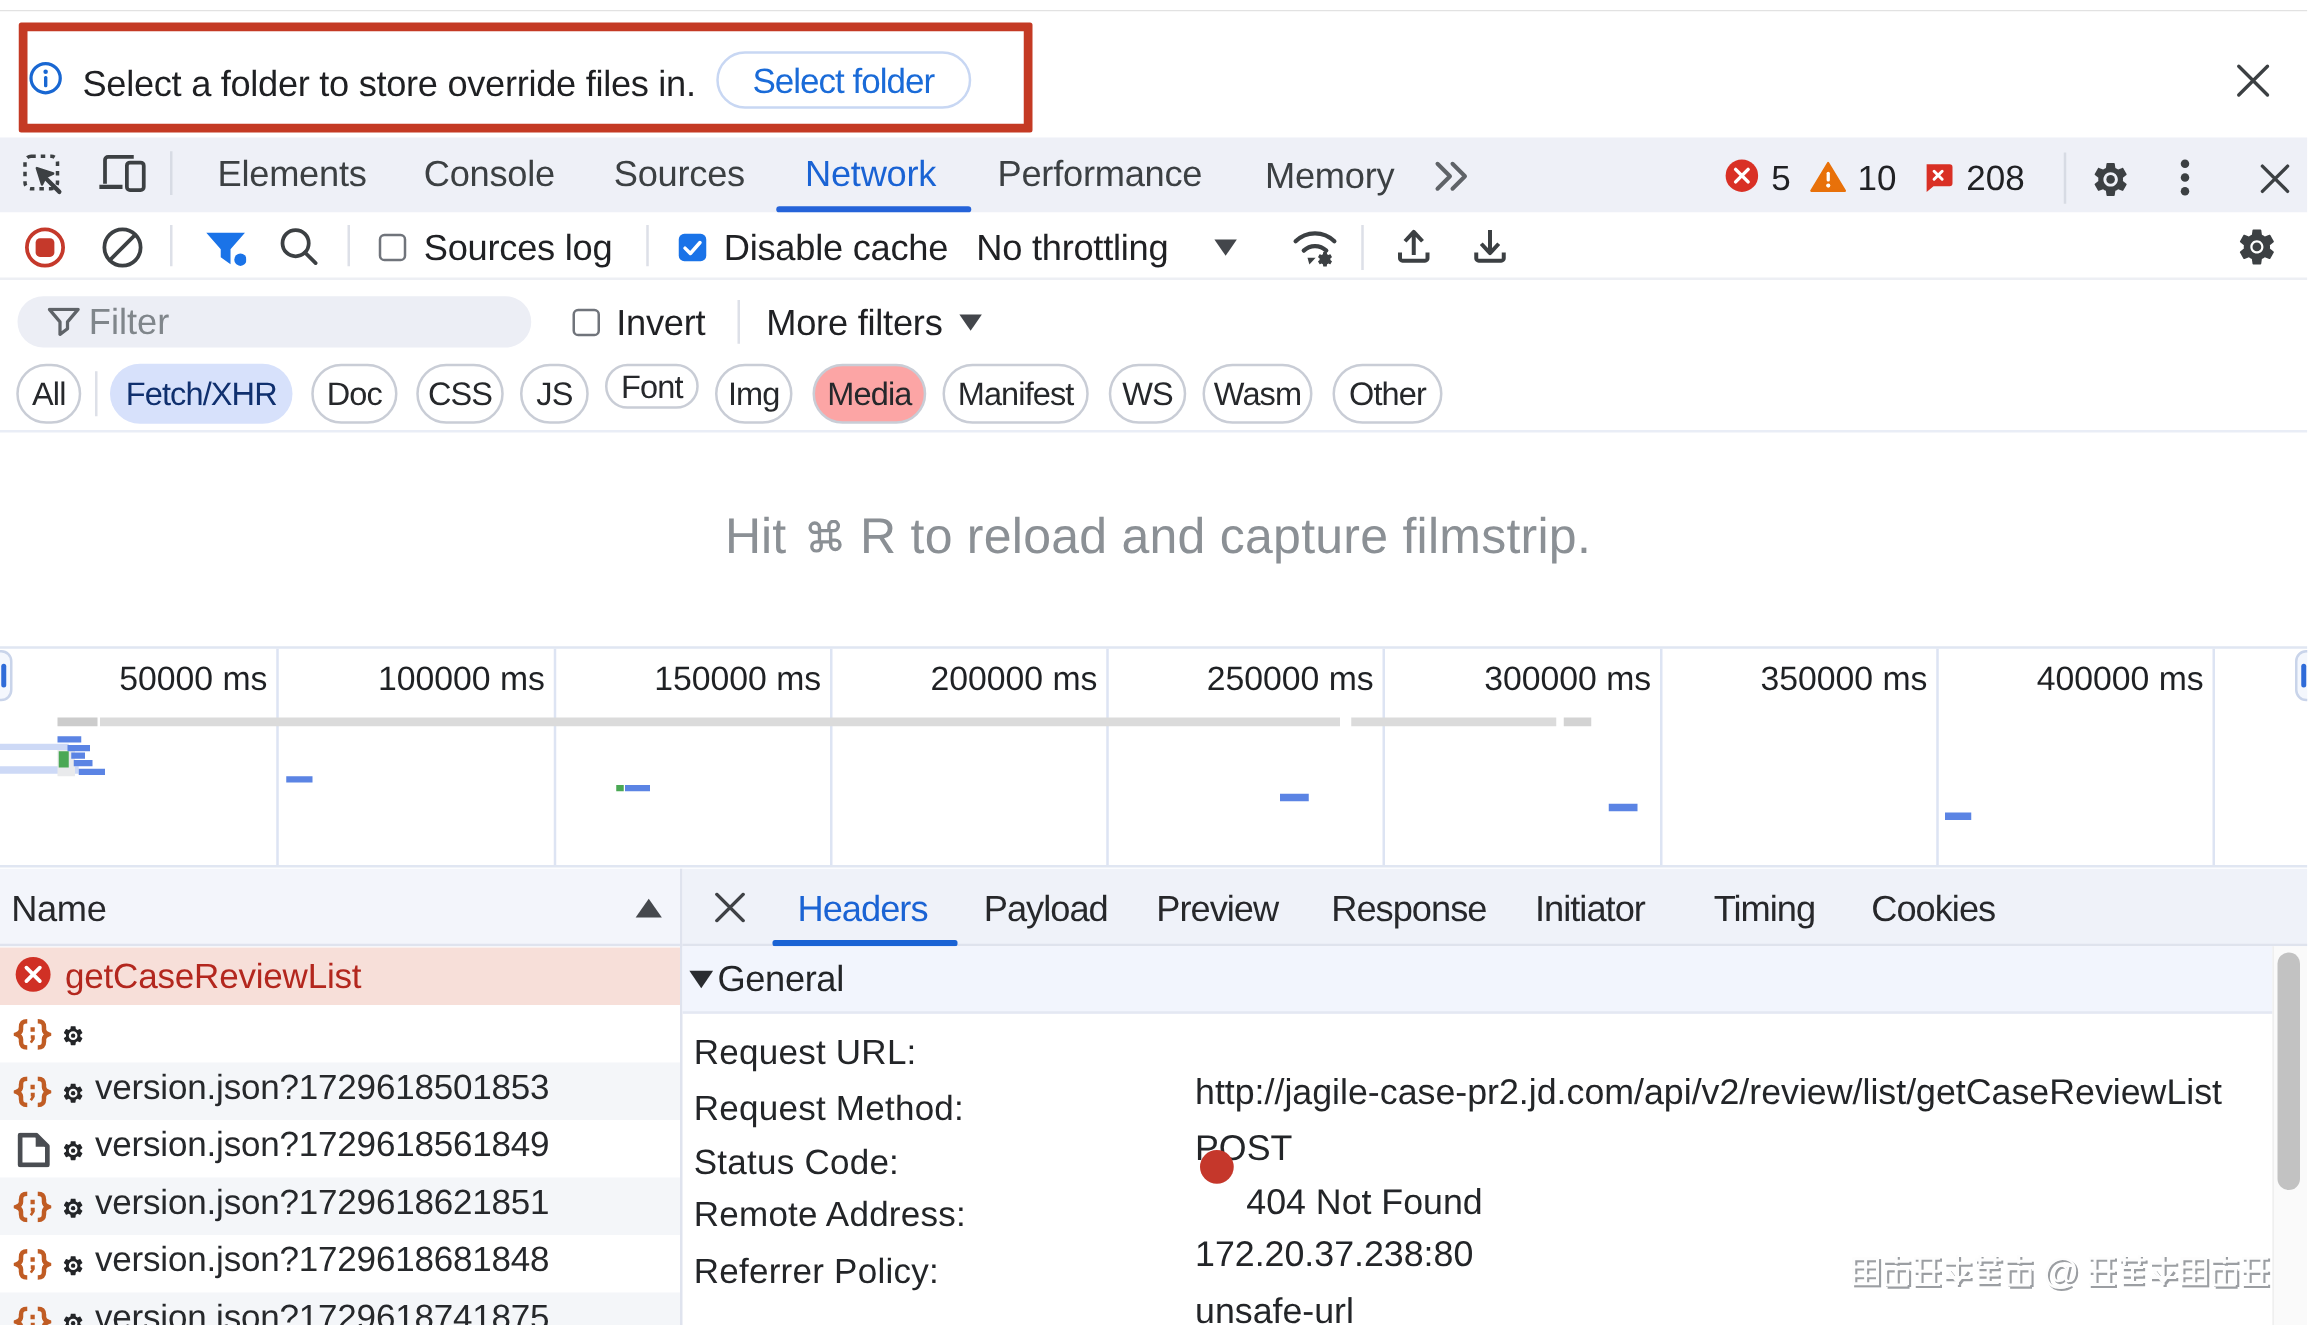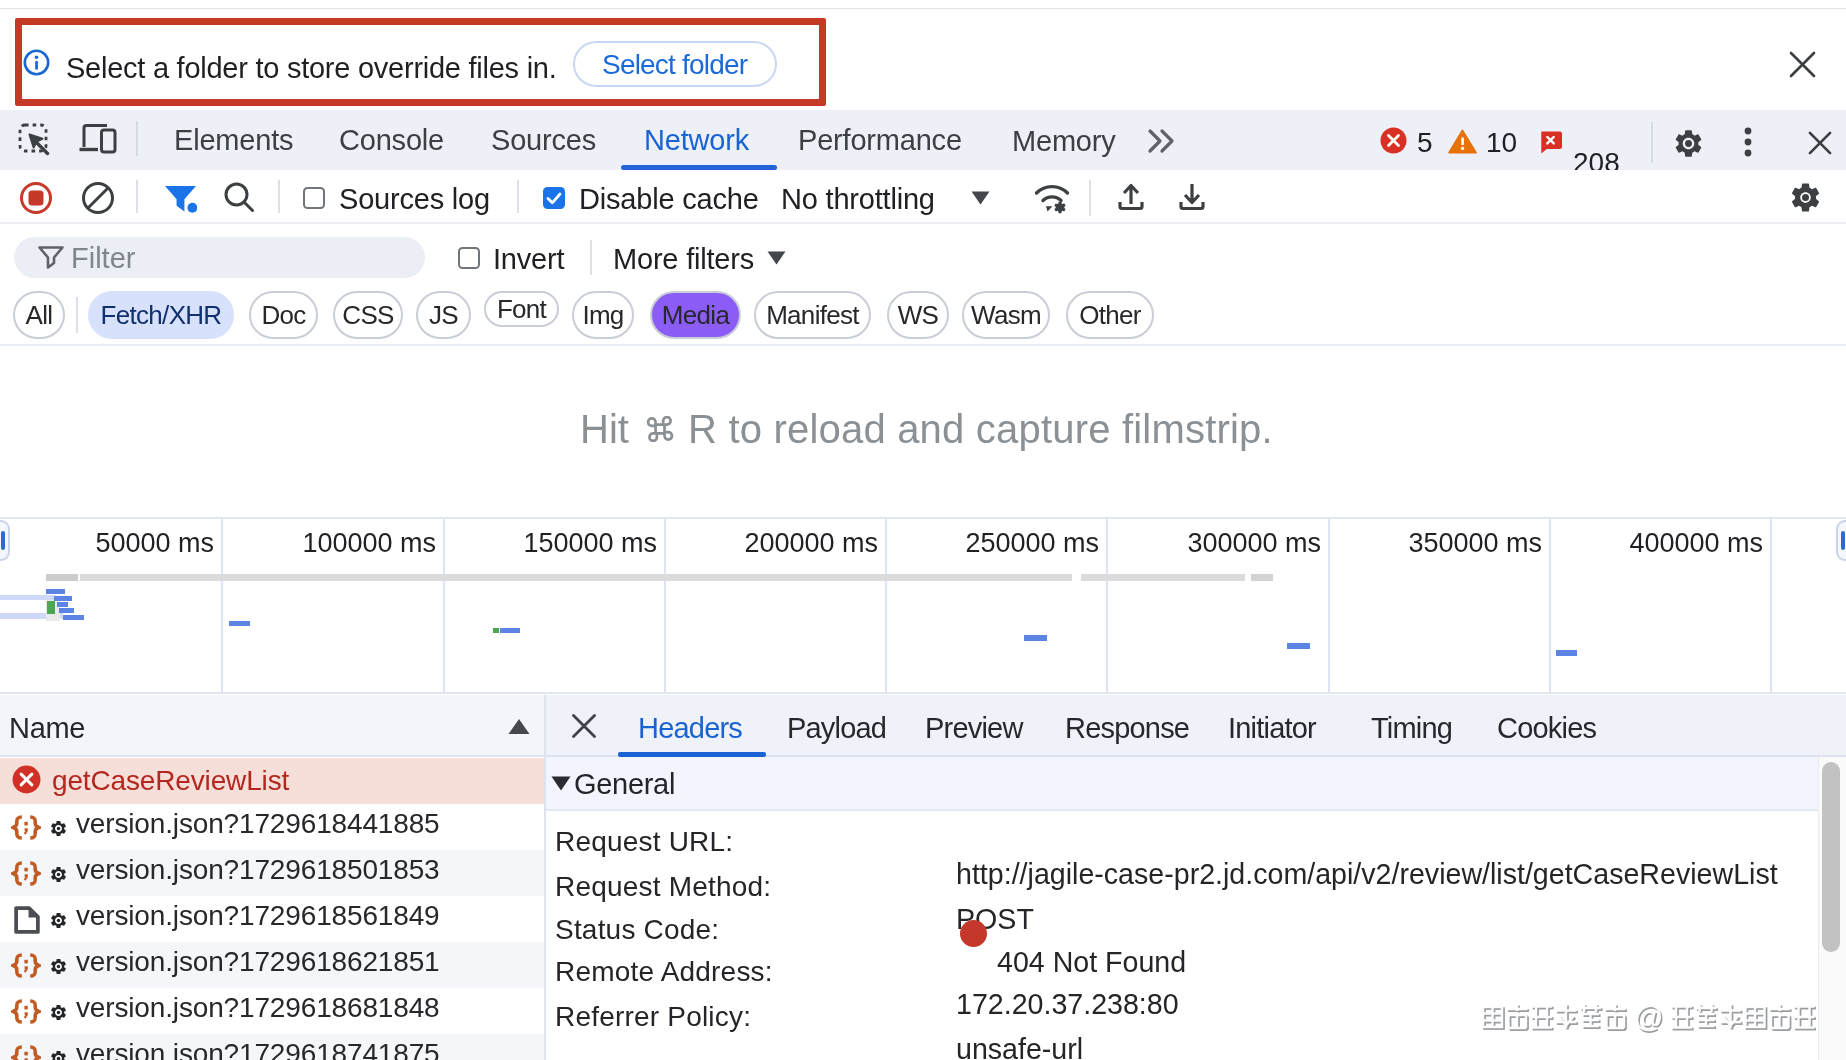--- a/index.html
+++ b/index.html
@@ -69,21 +69,21 @@
 <svg class="abs" style="left:1447px;top:129px" width="31" height="25" viewBox="0 0 32 27">
   <path d="M16 1.5 L30.5 25.5 H1.5 Z" fill="#e8710a" stroke="#e8710a" stroke-width="2" stroke-linejoin="round"></path>
   <rect x="14.7" y="9" width="2.8" height="8.5" rx="1.4" fill="#fff"></rect>
   <circle cx="16.1" cy="21" r="1.8" fill="#fff"></circle>
 </svg>
 <div class="t" style="left:1486px;top:127px;font-size:28px;">10</div>
 <svg class="abs" style="left:1538px;top:131px" width="25" height="23" viewBox="0 0 26 25">
   <path d="M3 0.5 H23 a2.5 2.5 0 0 1 2.5 2.5 V17 a2.5 2.5 0 0 1 -2.5 2.5 H9 L3 24.5 Z" fill="#d93025"></path>
   <path d="M9.5 6.5 L16.5 13.5 M16.5 6.5 L9.5 13.5" stroke="#fff" stroke-width="2.6" stroke-linecap="round"></path>
 </svg>
-<div class="t" style="left:1573px;top:127px;font-size:28px;margin-top:20px;">208</div>
+<div class="t" style="left:1573px;top:127px;font-size:28px;">208</div>
 <div class="abs" style="left:1651px;top:122px;width:2px;height:41px;background:#d7dbe4;"></div>
 
 <svg class="abs" style="left:1672px;top:127px" width="33" height="33" viewBox="0 0 24 24">
   <path fill="#3c4043" d="M19.14,12.94c0.04-0.3,0.06-0.61,0.06-0.94c0-0.32-0.02-0.64-0.07-0.94l2.03-1.58c0.18-0.14,0.23-0.41,0.12-0.61 l-1.92-3.32c-0.12-0.22-0.37-0.29-0.59-0.22l-2.39,0.96c-0.5-0.38-1.03-0.7-1.62-0.94L14.4,2.81c-0.04-0.24-0.24-0.41-0.48-0.41 h-3.84c-0.24,0-0.43,0.17-0.47,0.41L9.25,5.35C8.66,5.59,8.12,5.92,7.63,6.29L5.24,5.33c-0.22-0.08-0.47,0-0.59,0.22L2.74,8.87 C2.62,9.08,2.66,9.34,2.86,9.48l2.03,1.58C4.84,11.36,4.8,11.69,4.8,12s0.02,0.64,0.07,0.94l-2.03,1.58 c-0.18,0.14-0.23,0.41-0.12,0.61l1.92,3.32c0.12,0.22,0.37,0.29,0.59,0.22l2.39-0.96c0.5,0.38,1.03,0.7,1.62,0.94l0.36,2.54 c0.05,0.24,0.24,0.41,0.48,0.41h3.84c0.24,0,0.44-0.17,0.47-0.41l0.36-2.54c0.59-0.24,1.13-0.56,1.62-0.94l2.39,0.96 c0.22,0.08,0.47,0,0.59-0.22l1.92-3.32c0.12-0.22,0.07-0.47-0.12-0.61L19.14,12.94z M12,16.2c-2.32,0-4.2-1.88-4.2-4.2 s1.88-4.2,4.2-4.2s4.2,1.88,4.2,4.2S14.32,16.2,12,16.2z"></path>
   <circle cx="12" cy="12" r="2.5" fill="#3c4043"></circle>
 </svg>
 
 <svg class="abs" style="left:1740px;top:126px" width="16" height="32" viewBox="0 0 16 32">
   <circle cx="8" cy="5" r="3.4" fill="#3c4043"></circle>
       <circle cx="8" cy="16" r="3.4" fill="#3c4043"></circle>
@@ -162,21 +162,21 @@
 </svg>
 
 <div class="abs" style="left:76px;top:297px;width:2px;height:36px;background:#dde0e8;"></div>
 <div class="abs pill" style="left:13px;top:291px;width:52px;height:48px;background:#fff;color:#26282b;border:2px solid #c9cdd6;box-sizing:border-box;border-radius:24px;">All</div>
 <div class="abs pill" style="left:88px;top:291px;width:146px;height:48px;background:#d7e1fb;color:#10306e;border:none;box-sizing:border-box;border-radius:24px;">Fetch/XHR</div>
 <div class="abs pill" style="left:249px;top:291px;width:69px;height:48px;background:#fff;color:#26282b;border:2px solid #c9cdd6;box-sizing:border-box;border-radius:24px;">Doc</div>
 <div class="abs pill" style="left:333px;top:291px;width:70px;height:48px;background:#fff;color:#26282b;border:2px solid #c9cdd6;box-sizing:border-box;border-radius:24px;">CSS</div>
 <div class="abs pill" style="left:416px;top:291px;width:55px;height:48px;background:#fff;color:#26282b;border:2px solid #c9cdd6;box-sizing:border-box;border-radius:24px;">JS</div>
 <div class="abs pill" style="left:484px;top:291px;width:75px;height:36px;background:#fff;color:#26282b;border:2px solid #c9cdd6;box-sizing:border-box;border-radius:24px;">Font</div>
 <div class="abs pill" style="left:572px;top:291px;width:62px;height:48px;background:#fff;color:#26282b;border:2px solid #c9cdd6;box-sizing:border-box;border-radius:24px;">Img</div>
-<div class="abs pill" style="left:650px;top:291px;width:91px;height:48px;background:#8b5cf6;color:#26282b;border:2px solid #c9cdd6;box-sizing:border-box;border-radius:24px;">Media</div>
+<div class="abs pill" style="left:650px;top:291px;width:91px;height:48px;background:#fca5a5;color:#26282b;border:2px solid #c9cdd6;box-sizing:border-box;border-radius:24px;">Media</div>
 <div class="abs pill" style="left:754px;top:291px;width:117px;height:48px;background:#fff;color:#26282b;border:2px solid #c9cdd6;box-sizing:border-box;border-radius:24px;">Manifest</div>
 <div class="abs pill" style="left:887px;top:291px;width:62px;height:48px;background:#fff;color:#26282b;border:2px solid #c9cdd6;box-sizing:border-box;border-radius:24px;">WS</div>
 <div class="abs pill" style="left:962px;top:291px;width:88px;height:48px;background:#fff;color:#26282b;border:2px solid #c9cdd6;box-sizing:border-box;border-radius:24px;">Wasm</div>
 <div class="abs pill" style="left:1066px;top:291px;width:88px;height:48px;background:#fff;color:#26282b;border:2px solid #c9cdd6;box-sizing:border-box;border-radius:24px;">Other</div>
 <div class="abs" style="left:0;top:344px;width:1846px;height:2px;background:#e9edf6;"></div>
 
 <div class="t" style="left:580px;top:407px;font-size:40px;letter-spacing:0;color:#8b9095;">Hit</div>
 <svg class="abs" style="left:644px;top:416px" width="30" height="26" viewBox="0 0 27 25">
   <path d="M10.2 8.2 h8.6 M10.2 16.8 h8.6 M10.2 8.2 v8.6 M18.8 8.2 v8.6 M10.2 8.2 V5.9 a3.6 3.6 0 1 0 -3.6 3.6 h3.6 M18.8 8.2 h2.3 a3.6 3.6 0 1 0 -3.6 -3.6 v3.6 M18.8 16.8 v2.3 a3.6 3.6 0 1 0 3.6 -3.6 h-3.6 M10.2 16.8 H7.9 a3.6 3.6 0 1 0 3.6 3.6 v-3.6" fill="none" stroke="#8b9095" stroke-width="2.6"></path>
 </svg>
@@ -239,21 +239,20 @@
 <svg class="abs" style="left:11px;top:815px" width="30" height="25" viewBox="0 0 30 25">
       <path d="M10.8 2 c-4.6 0 -5 2.2 -5 4.8 v1.8 c0 2.6 -3.6 3.9 -3.6 3.9 c0 0 3.6 1.3 3.6 3.9 v1.8 c0 2.6 0.4 4.8 5 4.8" fill="none" stroke="#c05c24" stroke-width="3.6"></path>
       <path d="M19.2 2 c4.6 0 5 2.2 5 4.8 v1.8 c0 2.6 3.6 3.9 3.6 3.9 c0 0 -3.6 1.3 -3.6 3.9 v1.8 c0 2.6 -0.4 4.8 -5 4.8" fill="none" stroke="#c05c24" stroke-width="3.6"></path>
       <rect x="13.4" y="6.8" width="3.4" height="3.6" fill="#c05c24"></rect>
       <path d="M13.6 13.2 h3.2 v3.1 l-2.3 3.4 l-1.7 -1.1 l1.5 -2.5 h-0.7 z" fill="#c05c24"></path>
     </svg>
 <svg class="abs" style="left:49px;top:819px" width="19" height="19" viewBox="0 0 24 24">
       <path fill="#232528" d="M19.14,12.94c0.04-0.3,0.06-0.61,0.06-0.94c0-0.32-0.02-0.64-0.07-0.94l2.03-1.58c0.18-0.14,0.23-0.41,0.12-0.61 l-1.92-3.32c-0.12-0.22-0.37-0.29-0.59-0.22l-2.39,0.96c-0.5-0.38-1.03-0.7-1.62-0.94L14.4,2.81c-0.04-0.24-0.24-0.41-0.48-0.41 h-3.84c-0.24,0-0.43,0.17-0.47,0.41L9.25,5.35C8.66,5.59,8.12,5.92,7.63,6.29L5.24,5.33c-0.22-0.08-0.47,0-0.59,0.22L2.74,8.87 C2.62,9.08,2.66,9.34,2.86,9.48l2.03,1.58C4.84,11.36,4.8,11.69,4.8,12s0.02,0.64,0.07,0.94l-2.03,1.58 c-0.18,0.14-0.23,0.41-0.12,0.61l1.92,3.32c0.12,0.22,0.37,0.29,0.59,0.22l2.39-0.96c0.5,0.38,1.03,0.7,1.62,0.94l0.36,2.54 c0.05,0.24,0.24,0.41,0.48,0.41h3.84c0.24,0,0.44-0.17,0.47-0.41l0.36-2.54c0.59-0.24,1.13-0.56,1.62-0.94l2.39,0.96 c0.22,0.08,0.47,0,0.59-0.22l1.92-3.32c0.12-0.22,0.07-0.47-0.12-0.61L19.14,12.94z M12,16.4c-2.43,0-4.4-1.97-4.4-4.4 s1.97-4.4,4.4-4.4s4.4,1.97,4.4,4.4S14.43,16.4,12,16.4z"></path>
       <circle cx="12" cy="12" r="2.2" fill="#232528"></circle>
     </svg>
-<div class="t rowtxt" style="left:76px;top:808px;color:#26282b;">version.json?1729618441885</div>
 <div class="abs" style="left:0;top:850px;width:545px;height:46px;background:#f4f6f9;"></div>
 <svg class="abs" style="left:11px;top:861px" width="30" height="25" viewBox="0 0 30 25">
       <path d="M10.8 2 c-4.6 0 -5 2.2 -5 4.8 v1.8 c0 2.6 -3.6 3.9 -3.6 3.9 c0 0 3.6 1.3 3.6 3.9 v1.8 c0 2.6 0.4 4.8 5 4.8" fill="none" stroke="#c05c24" stroke-width="3.6"></path>
       <path d="M19.2 2 c4.6 0 5 2.2 5 4.8 v1.8 c0 2.6 3.6 3.9 3.6 3.9 c0 0 -3.6 1.3 -3.6 3.9 v1.8 c0 2.6 -0.4 4.8 -5 4.8" fill="none" stroke="#c05c24" stroke-width="3.6"></path>
       <rect x="13.4" y="6.8" width="3.4" height="3.6" fill="#c05c24"></rect>
       <path d="M13.6 13.2 h3.2 v3.1 l-2.3 3.4 l-1.7 -1.1 l1.5 -2.5 h-0.7 z" fill="#c05c24"></path>
     </svg>
 <svg class="abs" style="left:49px;top:865px" width="19" height="19" viewBox="0 0 24 24">
       <path fill="#232528" d="M19.14,12.94c0.04-0.3,0.06-0.61,0.06-0.94c0-0.32-0.02-0.64-0.07-0.94l2.03-1.58c0.18-0.14,0.23-0.41,0.12-0.61 l-1.92-3.32c-0.12-0.22-0.37-0.29-0.59-0.22l-2.39,0.96c-0.5-0.38-1.03-0.7-1.62-0.94L14.4,2.81c-0.04-0.24-0.24-0.41-0.48-0.41 h-3.84c-0.24,0-0.43,0.17-0.47,0.41L9.25,5.35C8.66,5.59,8.12,5.92,7.63,6.29L5.24,5.33c-0.22-0.08-0.47,0-0.59,0.22L2.74,8.87 C2.62,9.08,2.66,9.34,2.86,9.48l2.03,1.58C4.84,11.36,4.8,11.69,4.8,12s0.02,0.64,0.07,0.94l-2.03,1.58 c-0.18,0.14-0.23,0.41-0.12,0.61l1.92,3.32c0.12,0.22,0.37,0.29,0.59,0.22l2.39-0.96c0.5,0.38,1.03,0.7,1.62,0.94l0.36,2.54 c0.05,0.24,0.24,0.41,0.48,0.41h3.84c0.24,0,0.44-0.17,0.47-0.41l0.36-2.54c0.59-0.24,1.13-0.56,1.62-0.94l2.39,0.96 c0.22,0.08,0.47,0,0.59-0.22l1.92-3.32c0.12-0.22,0.07-0.47-0.12-0.61L19.14,12.94z M12,16.4c-2.43,0-4.4-1.97-4.4-4.4 s1.97-4.4,4.4-4.4s4.4,1.97,4.4,4.4S14.43,16.4,12,16.4z"></path>
       <circle cx="12" cy="12" r="2.2" fill="#232528"></circle>

